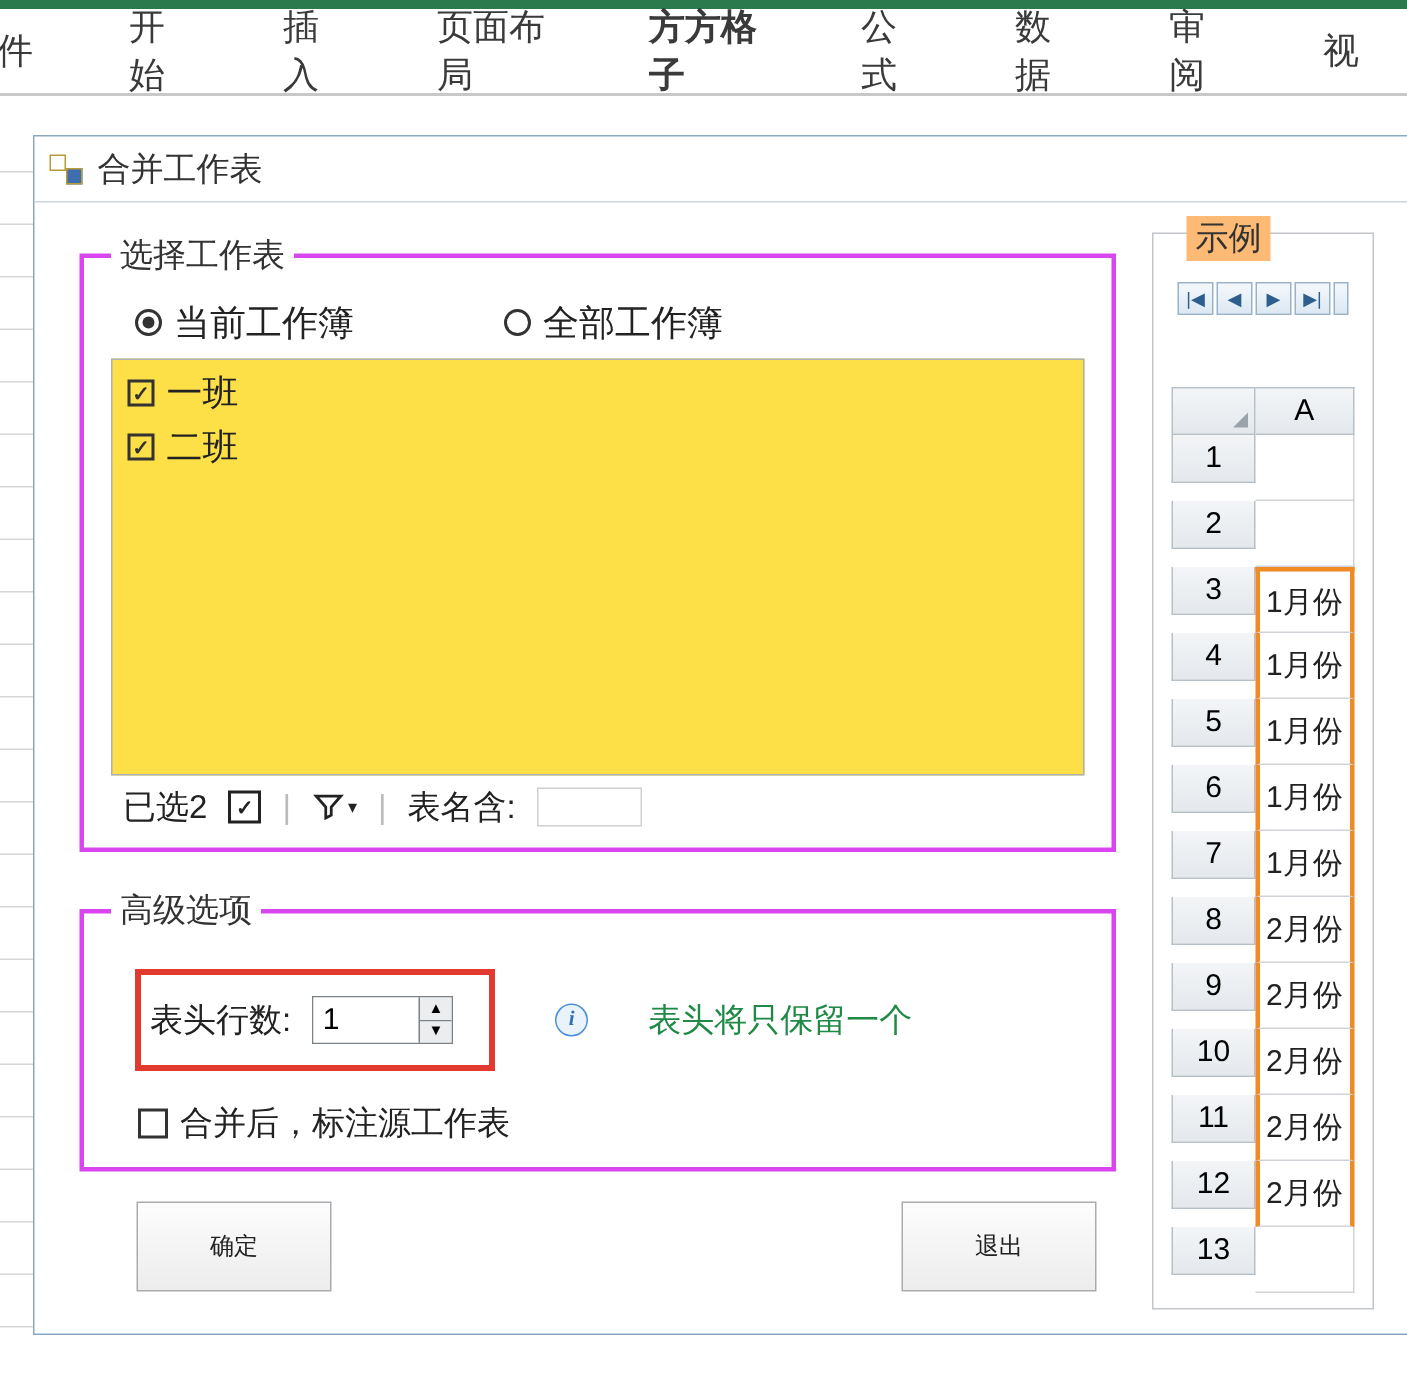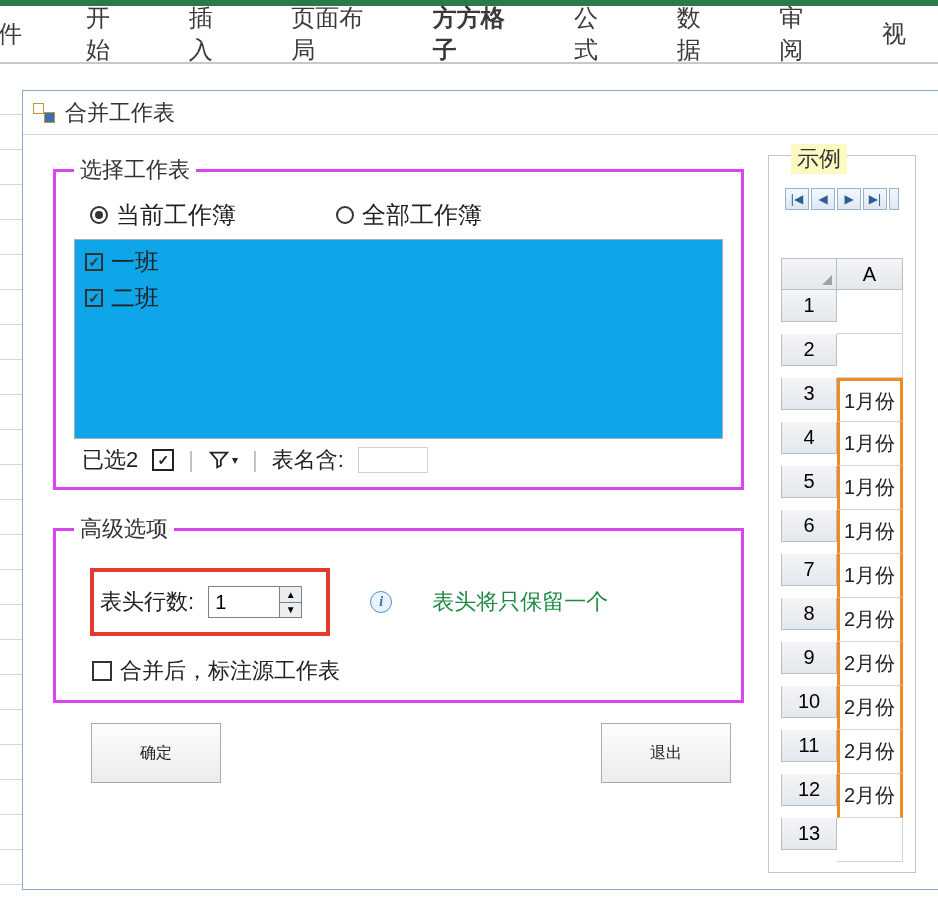--- a/index.html
+++ b/index.html
@@ -138,25 +138,25 @@
   .radio-circle {
     width: 18px; height: 18px;
     border: 2px solid #333; border-radius: 50%;
     display: inline-flex; align-items:center; justify-content:center;
   }
   .radio-circle.checked::after {
     content:""; width:8px; height:8px; background:#333; border-radius:50%;
   }
   .listbox {
     border: 1px solid #aab0b5;
-    height: 200px;
+    height: 278px;
     padding: 4px 10px;
     font-size: 24px;
     color: #222;
-    background:#0ea5e9;
+    background:#fde047;
   }
   .listbox .item {
     display:flex; align-items:center; gap:8px;
     padding: 2px 0;
   }
   .chk {
     width: 18px; height:18px; border: 2px solid #333;
     display:inline-flex; align-items:center; justify-content:center;
     font-size: 14px; line-height: 14px;
   }
@@ -245,21 +245,21 @@
   .example-pane {
     width: 152px;
     flex-shrink: 0;
   }
   .example-group {
     border:1px solid #c2c6ca;
     padding-top: 0;
   }
   .example-title {
     font-size:22px; color:#333; position:relative; top:-12px;
-    background:#fef9c3; padding:0 6px; margin-left:10px; display:inline-block;
+    background:#fdba74; padding:0 6px; margin-left:10px; display:inline-block;
   }
   .nav-bar {
     display:flex; gap:2px; padding:2px 4px 8px 4px;
   }
   .nav-btn {
     width:24px; height:22px; border:1px solid #9ab2c7;
     background:linear-gradient(#f4f8fc,#dce8f3);
     display:flex; align-items:center; justify-content:center;
     font-size:12px; color:#2d5e8e;
   }

